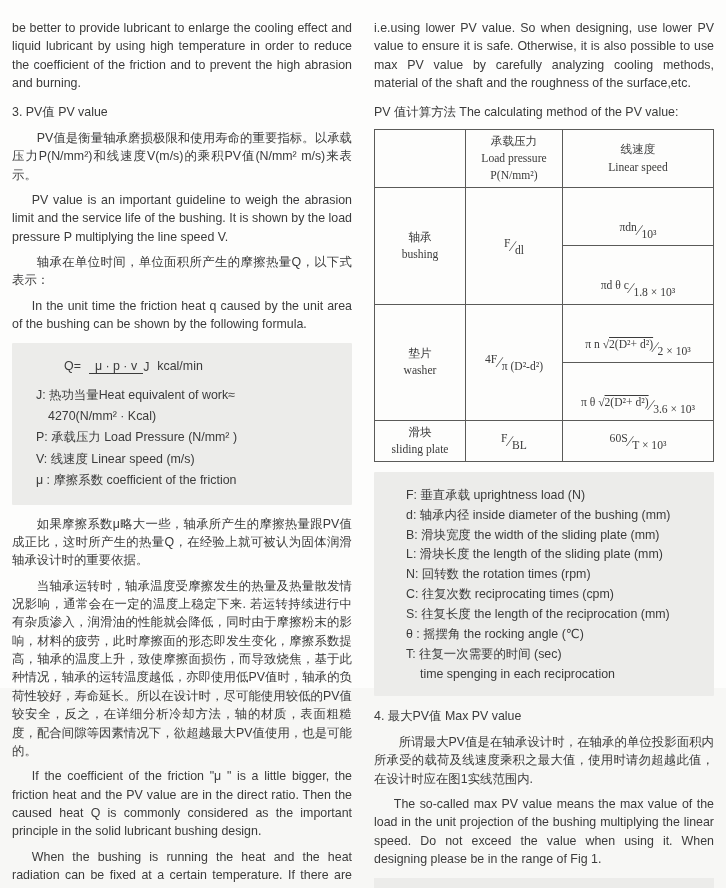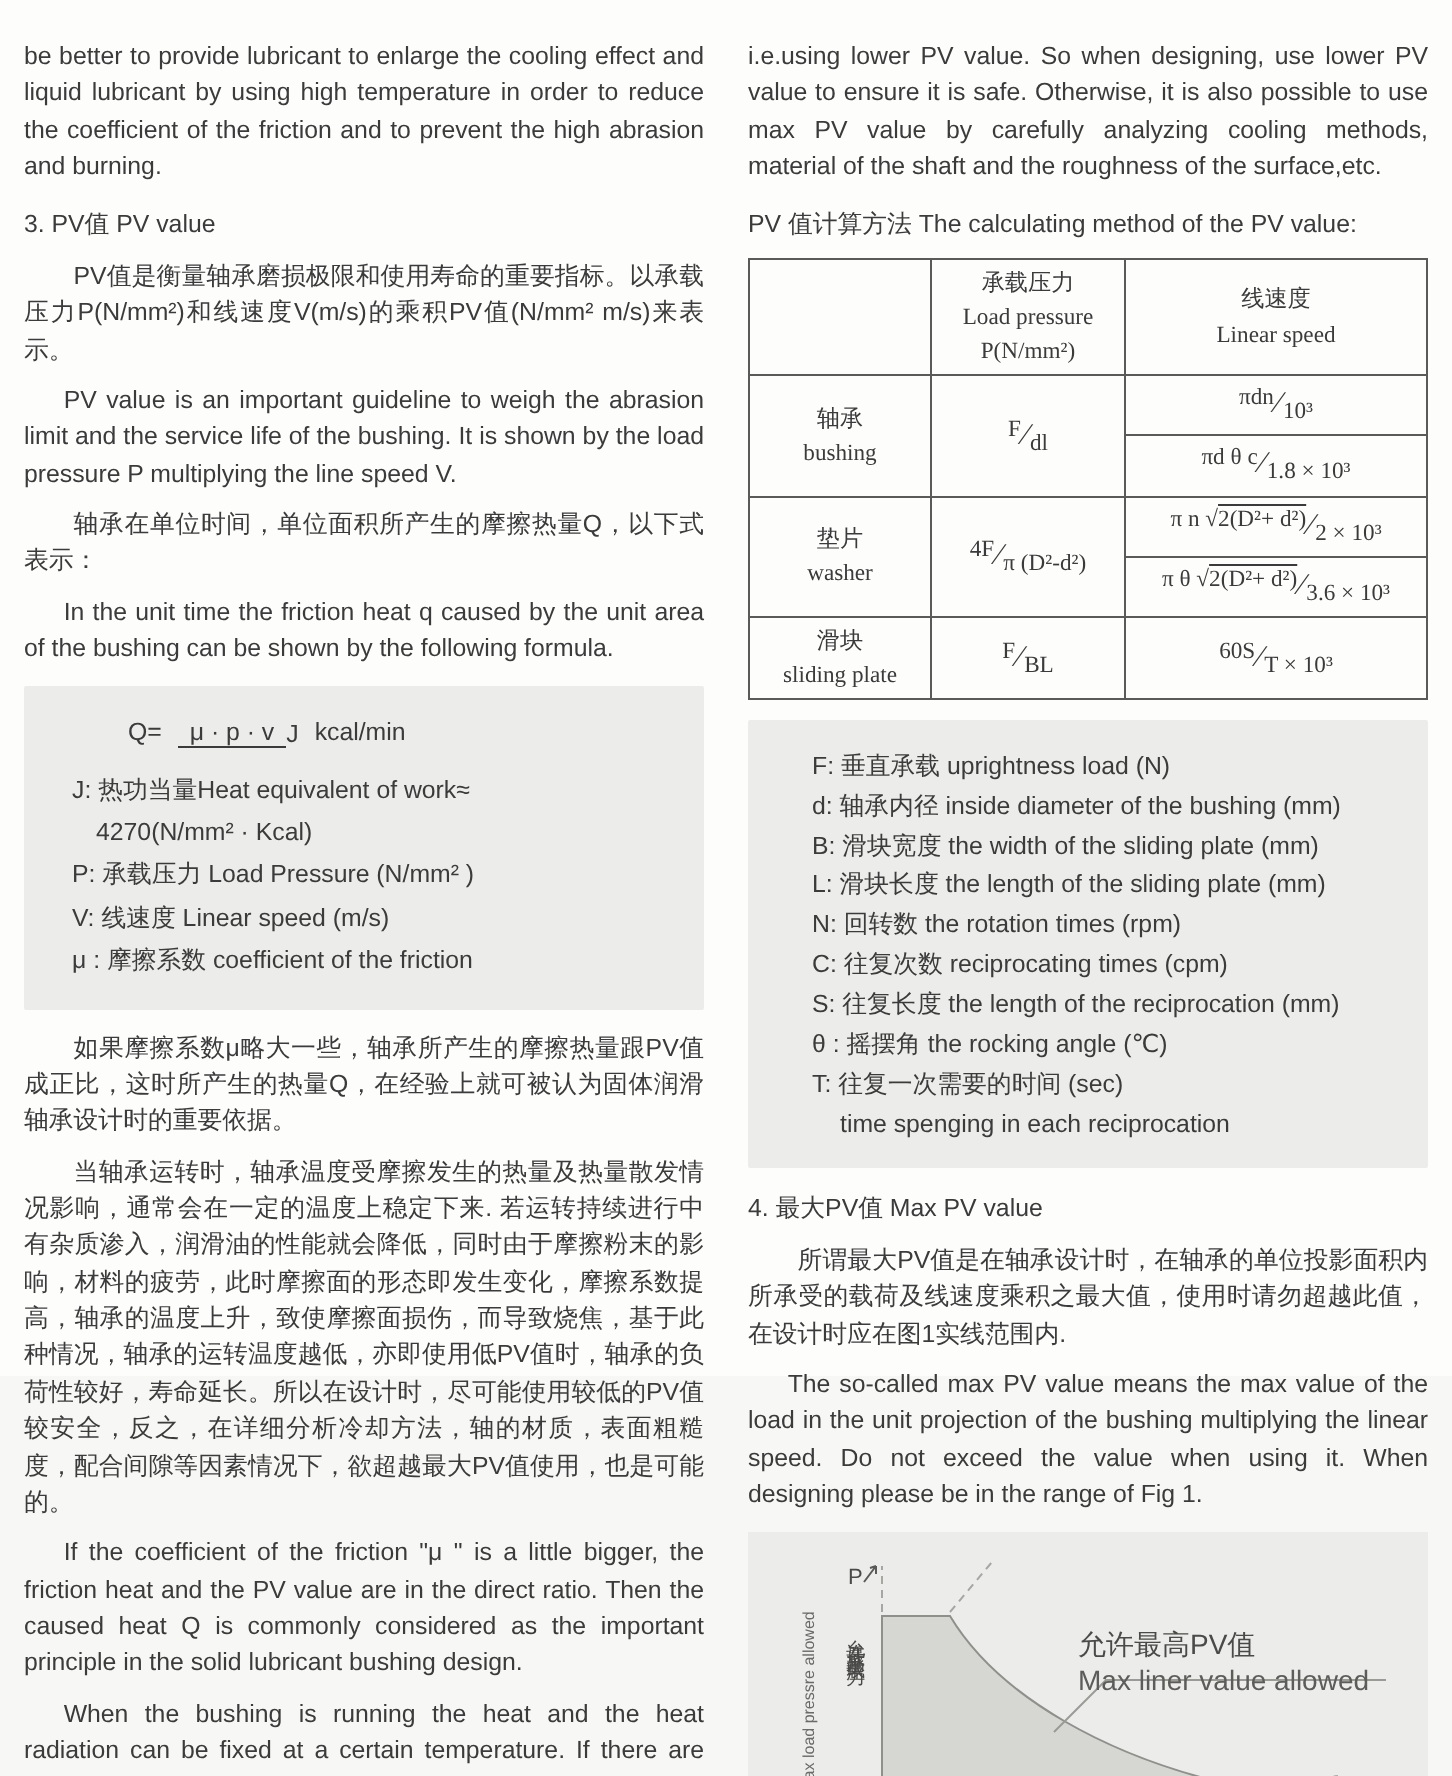--- a/index.html
+++ b/index.html
@@ -23,21 +23,21 @@
   .frac{display:inline-flex;align-items:center;line-height:1.15;}
   .frac .fnum{padding:0 6px;border-bottom:1px solid #3b3b3b;}
   .frac .fden{padding-top:1px;}
   .fline{margin:3px 0 3px 10px;}
   .fline.cont{margin-left:22px;}
   
   table.pv{border-collapse:collapse;width:100%;margin:6px 0 2px 0;
            font-size:11.6px;color:#3b3b3b;font-family:Liberation Serif, serif;}
   table.pv td{border:1px solid #5a5a58;text-align:center;vertical-align:middle;
               padding:3px 2px;}
-  .cell-sub{display:block;border-bottom:1px solid #5a5a58;padding:3px 0 4px 0;}
+  .cell-sub{display:block;border-bottom:1px solid #5a5a58;padding:3px 0 4px 0;margin-top:28px;}
   .cell-sub:last-child{border-bottom:none;}
   
   .dfrac{white-space:nowrap;}
   .dfrac .num{position:relative;top:-4px;}
   .dfrac .sl{font-size:15px;margin:0 1px;position:relative;top:0;}
   .dfrac .den{position:relative;top:3px;}
   .rad{text-decoration:overline;}
   
   .defs{padding:12px 10px 12px 32px;}
   .defline{margin:1.5px 0;text-align:left;}

